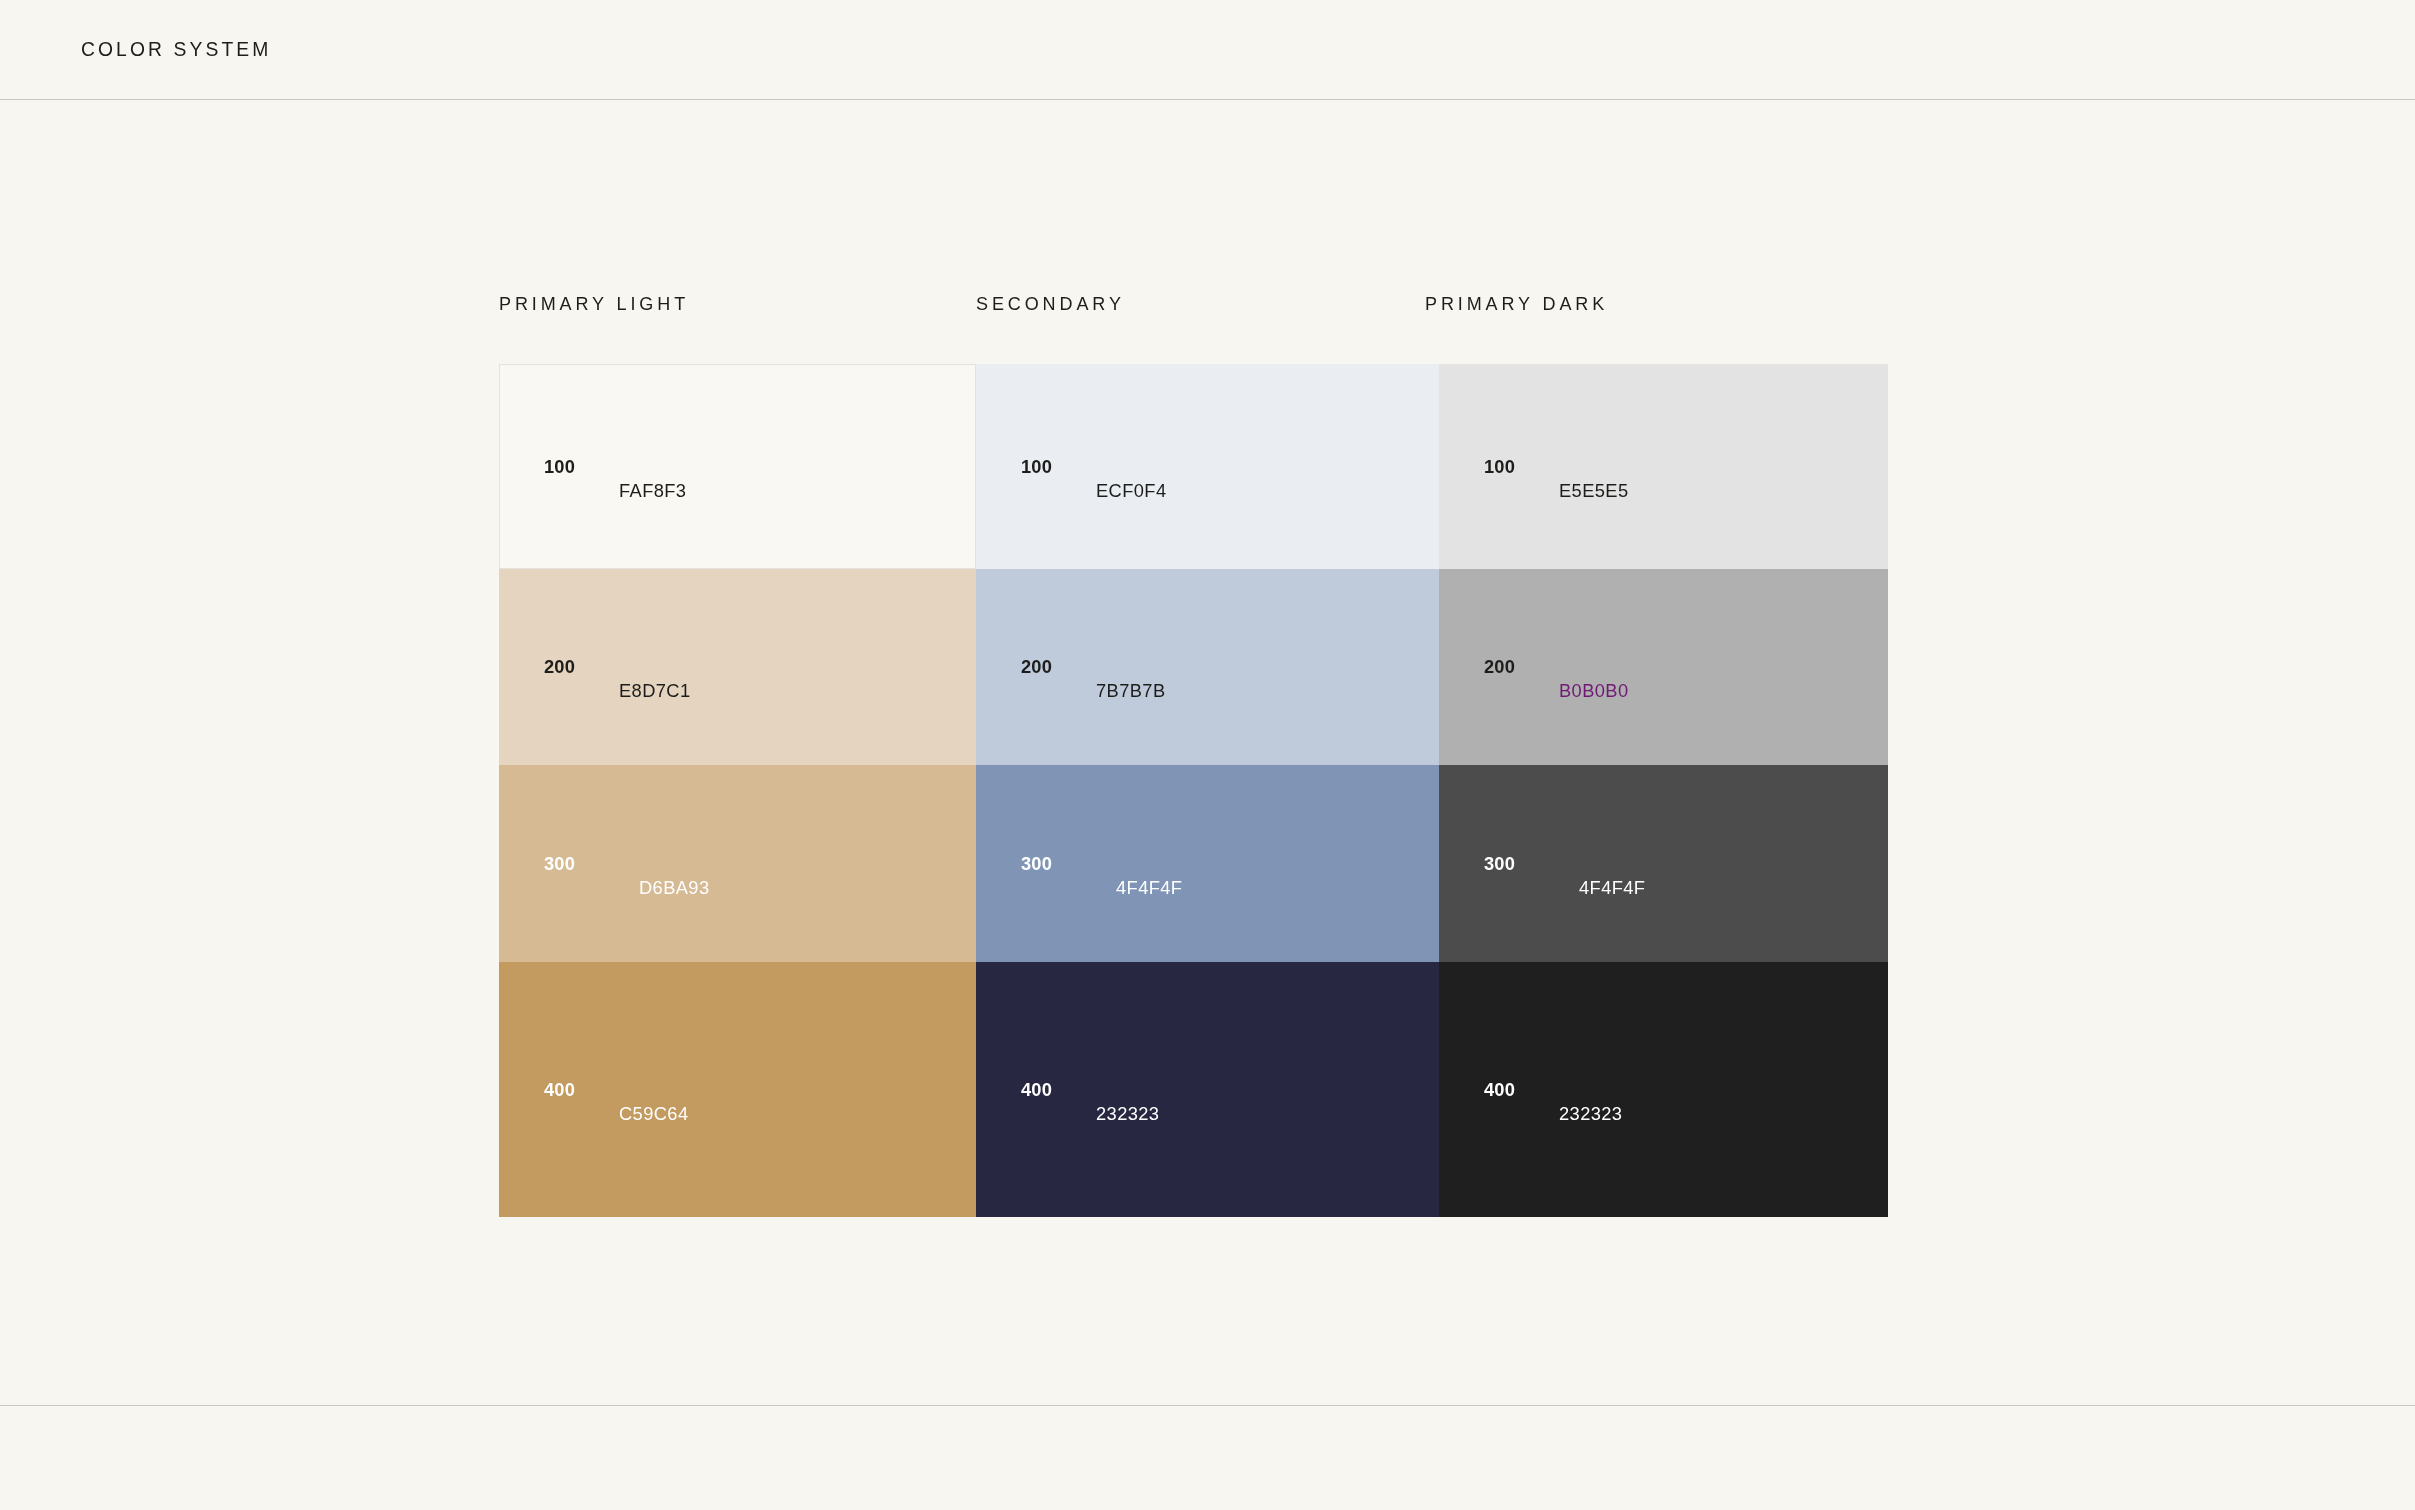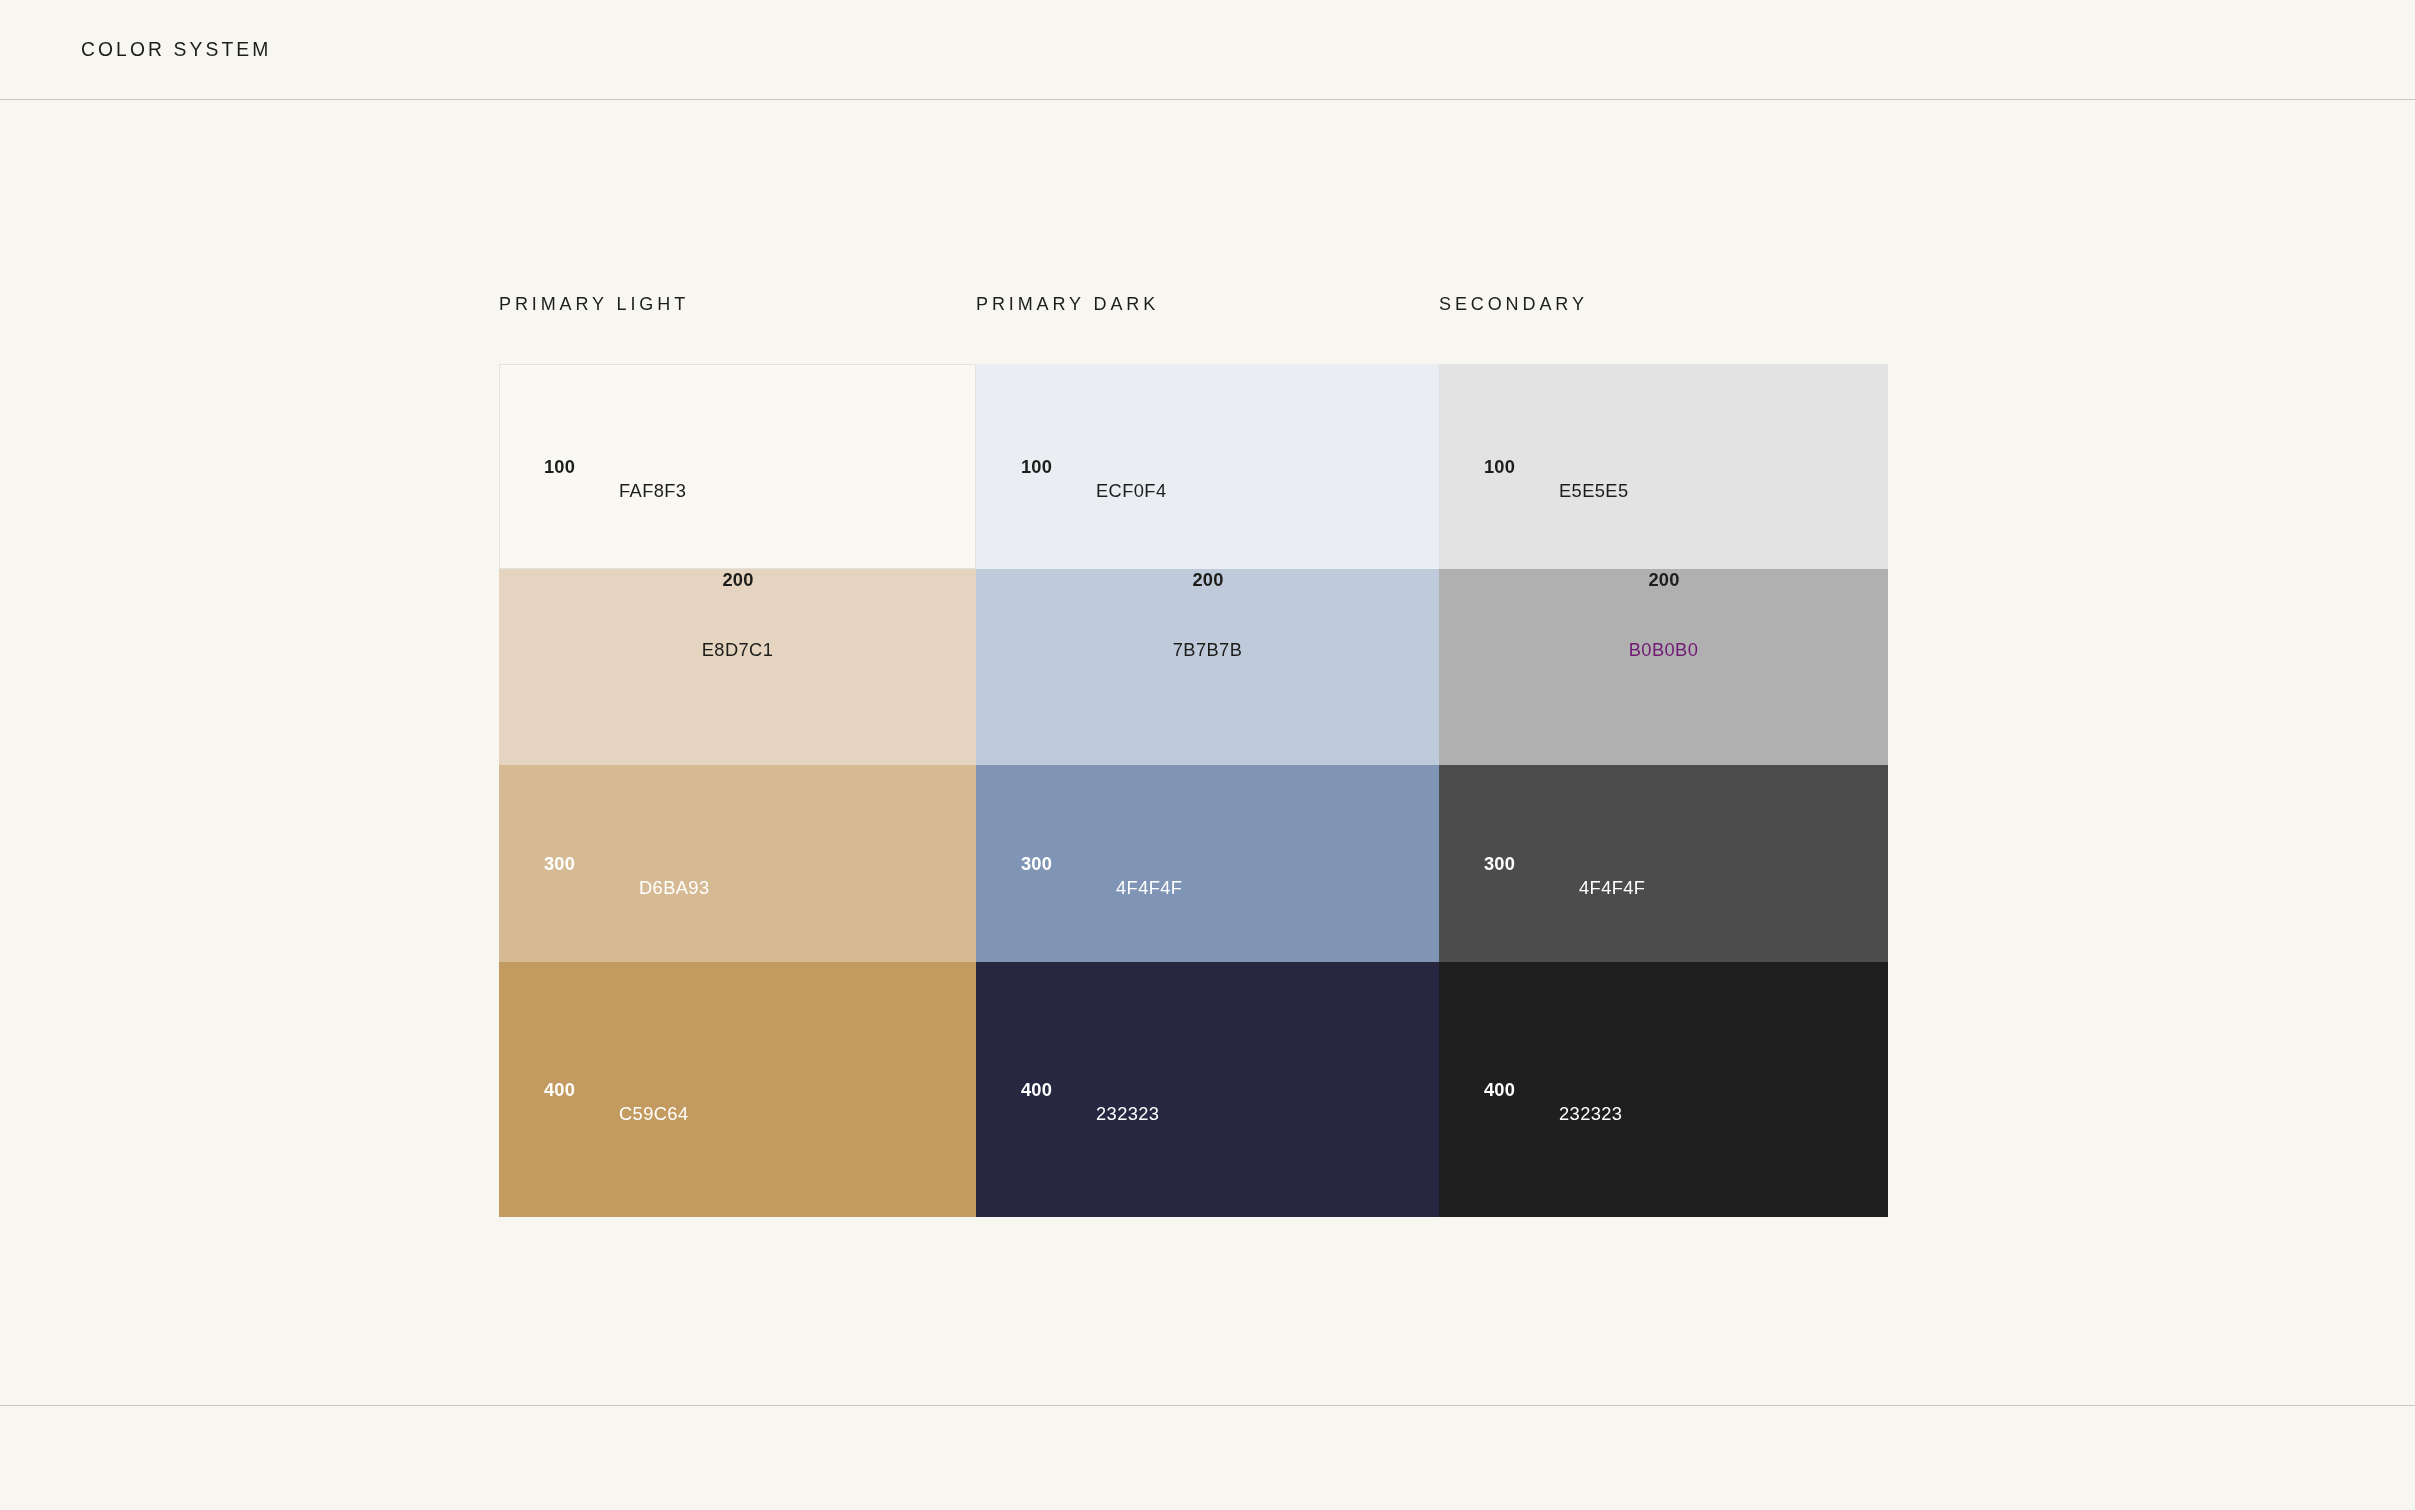--- a/index.html
+++ b/index.html
@@ -85,21 +85,21 @@
     box-sizing: border-box;
     display: flex;
     align-items: center;
     position: relative;
   }
   .swatch.c1 { width: 477px; }
   .swatch.c2 { width: 463px; }
   .swatch.c3 { width: 449px; }
 
   .row.r100 .swatch { height: 205px; }
-  .row.r200 .swatch { height: 196px; flex-direction: column; }
+  .row.r200 .swatch { height: 196px; }
   .row.r300 .swatch { height: 197px; gap: 20px; }
   .row.r400 .swatch { height: 255px; }
 
   .swatch.outlined {
     border: 1px solid #e4e2dc;
   }
 
   .step {
     font-size: 18.3px;
     font-weight: 700;
@@ -125,22 +125,22 @@
 <body style="background-color: rgb(247, 246, 241);">
 
 <div class="topbar" style="border-bottom-color: rgb(201, 199, 191);">
   <div class="topbar-title">COLOR SYSTEM</div>
 </div>
 
 <div class="palette">
 
   <div class="headers">
     <div class="col-header c1">PRIMARY LIGHT</div>
+    <div class="col-header c3">SECONDARY</div>
     <div class="col-header c2">PRIMARY DARK</div>
-    <div class="col-header c3">SECONDARY</div>
   </div>
 
   <div class="grid">
 
     <div class="row r100">
       <div class="swatch c1 dark-text outlined" style="background-color: rgb(250, 248, 243);">
         <span class="step">100</span>
         <span class="hex">FAF8F3</span>
       </div>
       <div class="swatch c2 dark-text" style="background-color: rgb(234, 238, 243);">

